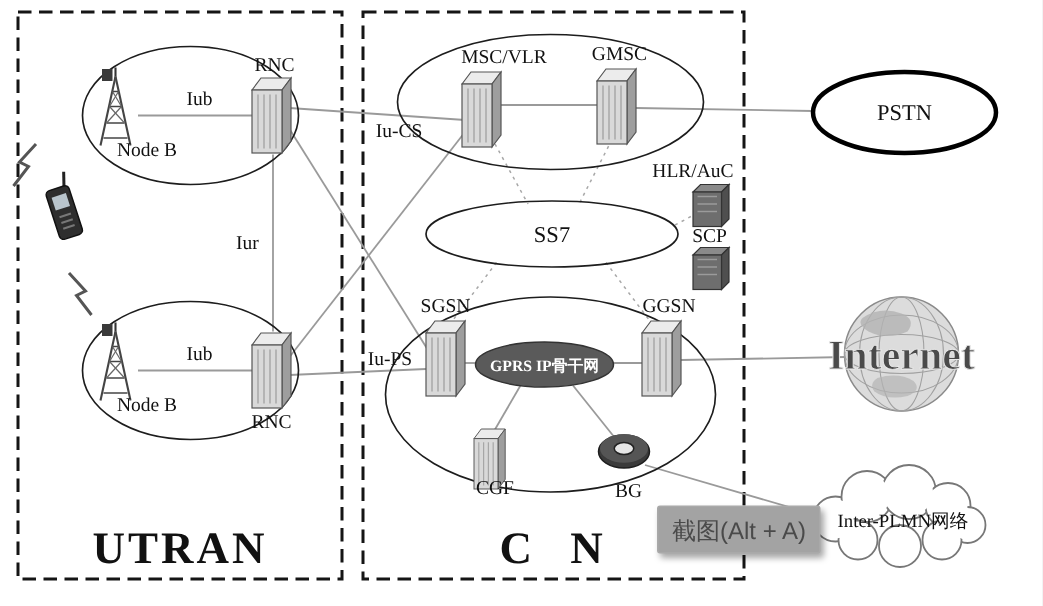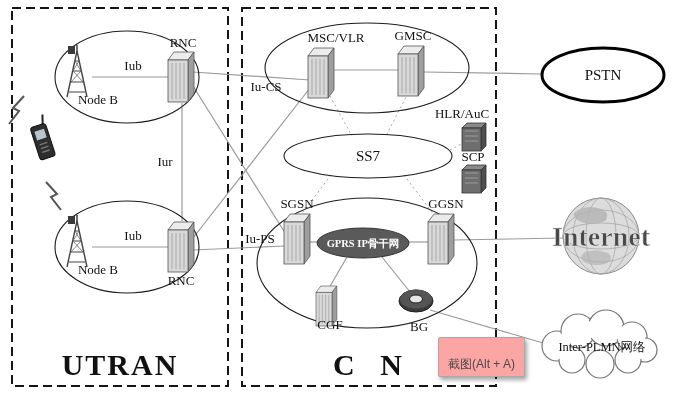--- a/index.html
+++ b/index.html
@@ -22,25 +22,25 @@
   .backbone-lbl{font-size:10.5px;font-weight:bold;fill:#ffffff;}
   .internet-lbl{font-size:28px;font-weight:bold;fill:#4a4a4a;stroke:#e9e9e9;stroke-width:.6px;}
   .cloud-lbl{font-size:12.5px;}
   .conn{stroke:#9a9a9a;stroke-width:1.2;fill:none;}
   .conn-dot{stroke:#a8a8a8;stroke-width:1;stroke-dasharray:2 3;fill:none;}
   .ellipse-thin{fill:none;stroke:#1d1d1d;stroke-width:1.1;}
   .ellipse-bold{fill:#fff;stroke:#000;stroke-width:3;}
   .dashed-box{fill:none;stroke:#151515;stroke-width:2;stroke-dasharray:9 5;}
   .tooltip{
     position:absolute;left:438px;top:337px;
-    padding:18px 9px 3px 9px;
-    background:#fca5a5;border:1px solid #a9a9a9;border-radius:2px;
+    padding:6px 9px 3px 9px;
+    background:#a3a3a3;border:1px solid #a9a9a9;border-radius:2px;
     box-shadow:2px 3px 4px rgba(0,0,0,.35);
     font-family:"Liberation Sans", sans-serif;
-    font-size:12px;color:#4a4a4a;white-space:nowrap;
+    font-size:16px;color:#4a4a4a;white-space:nowrap;
   }
 </style>
 </head>
 <body>
 
 <div class="stage">
 <svg width="695" height="404" viewBox="0 0 695 404">
   <defs>
     <g id="srv">
       <polygon points="0,8 6,0 26,0 20,8" fill="#ececec" stroke="#555" stroke-width="0.8"></polygon>

